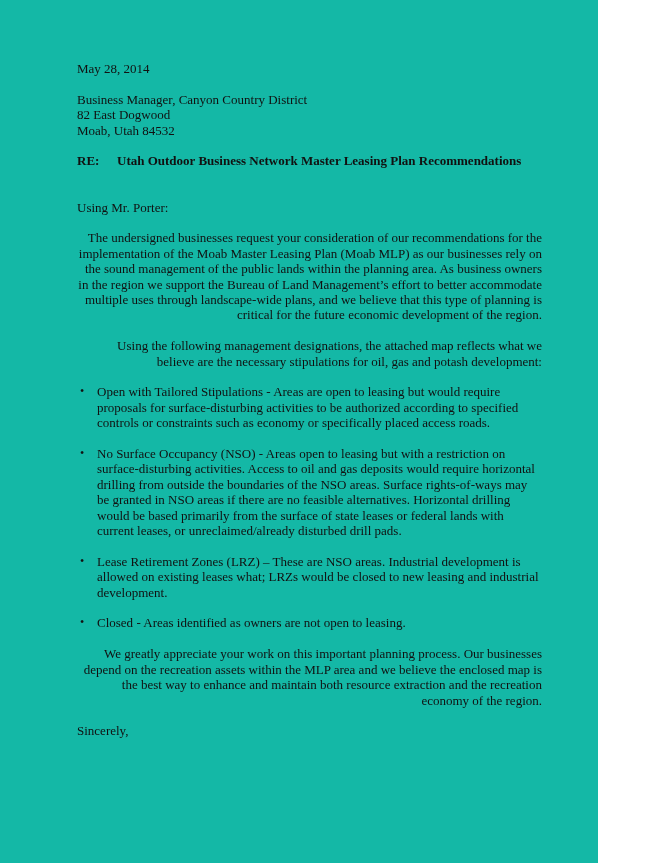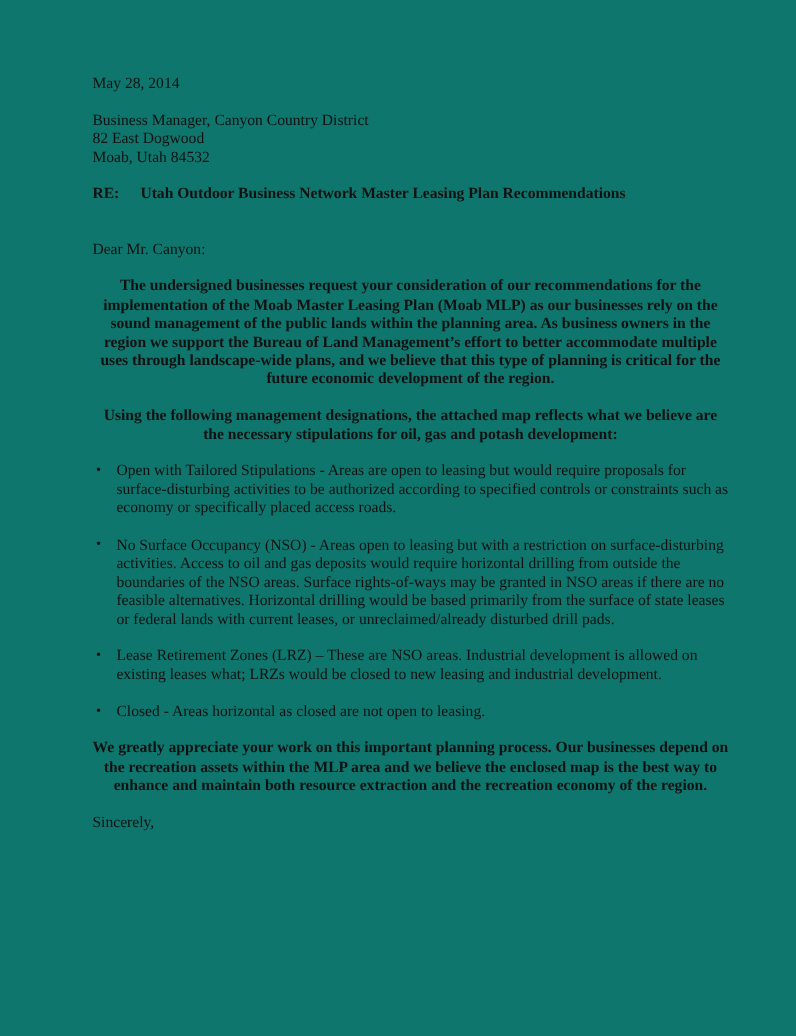--- a/index.html
+++ b/index.html
@@ -5,32 +5,32 @@
   * { margin: 0; padding: 0; box-sizing: border-box; }
   html, body { background: #ffffff; }
   body {
     width: 663px;
     height: 863px;
     font-family: "Liberation Serif", "DejaVu Serif", serif;
     color: #111111;
     overflow: hidden;
   }
   .page {
-    width: 663px;
+    width: 598px;
     height: 863px;
-    background: #0f766e;
+    background: #14b8a6;
     padding: 61px 56px 0 77px;
     font-size: 13px;
     line-height: 15.4px;
   }
   .block { margin-bottom: 15.4px; }
   .addr-line { white-space: nowrap; }
   .re-line { margin-bottom: 30.8px; font-weight: bold; }
   .re-label { display: inline-block; width: 40px; }
-  .para { text-align: center; font-weight: bold; }
+  .para { text-align: right; }
   .bullet {
     display: flex;
     margin-bottom: 15.4px;
     padding-left: 3px;
   }
   .bullet .marker {
     flex: 0 0 17px;
     width: 17px;
     font-size: 12px;
   }
@@ -48,21 +48,21 @@
   <div class="block">
     <div class="addr-line">Business Manager, Canyon Country District</div>
     <div class="addr-line">82 East Dogwood</div>
     <div class="addr-line">Moab, Utah 84532</div>
   </div>
 
   <div class="re-line">
     <span class="re-label">RE:</span><span>Utah Outdoor Business Network Master Leasing Plan Recommendations</span>
   </div>
 
-  <div class="block">Dear Mr. Canyon:</div>
+  <div class="block">Using Mr. Porter:</div>
 
   <div class="block para">The undersigned businesses request your consideration of our recommendations for the implementation of the Moab Master Leasing Plan (Moab MLP) as our businesses rely on the sound management of the public lands within the planning area. As business owners in the region we support the Bureau of Land Management’s effort to better accommodate multiple uses through landscape-wide plans, and we believe that this type of planning is critical for the future economic development of the region.</div>
 
   <div class="block para">Using the following management designations, the attached map reflects what we believe are the necessary stipulations for oil, gas and potash development:</div>
 
   <div class="bullet">
     <span class="marker">•</span>
     <div class="bullet-text"><span class="term">Open with Tailored Stipulations</span><span> - Areas are open to leasing but would require proposals for surface-disturbing activities to be authorized according to specified controls or constraints such as economy or specifically placed access roads.</span></div>
   </div>
 
@@ -71,20 +71,20 @@
     <div class="bullet-text"><span class="term">No Surface Occupancy</span><span> (NSO) - Areas open to leasing but with a restriction on surface-disturbing activities. Access to oil and gas deposits would require horizontal drilling from outside the boundaries of the NSO areas. Surface rights-of-ways may be granted in NSO areas if there are no feasible alternatives. Horizontal drilling would be based primarily from the surface of state leases or federal lands with current leases, or unreclaimed/already disturbed drill pads.</span></div>
   </div>
 
   <div class="bullet">
     <span class="marker">•</span>
     <div class="bullet-text"><span class="term">Lease Retirement Zones</span><span> (LRZ) – These are NSO areas. Industrial development is allowed on existing leases what; LRZs would be closed to new leasing and industrial development.</span></div>
   </div>
 
   <div class="bullet">
     <span class="marker">•</span>
-    <div class="bullet-text"><span class="term">Closed</span><span> - Areas horizontal as closed are not open to leasing.</span></div>
+    <div class="bullet-text"><span class="term">Closed</span><span> - Areas identified as owners are not open to leasing.</span></div>
   </div>
 
   <div class="block para">We greatly appreciate your work on this important planning process. Our businesses depend on the recreation assets within the MLP area and we believe the enclosed map is the best way to enhance and maintain both resource extraction and the recreation economy of the region.</div>
 
   <div class="block signoff">Sincerely,</div>
 
 </div>
 
 </body></html>

